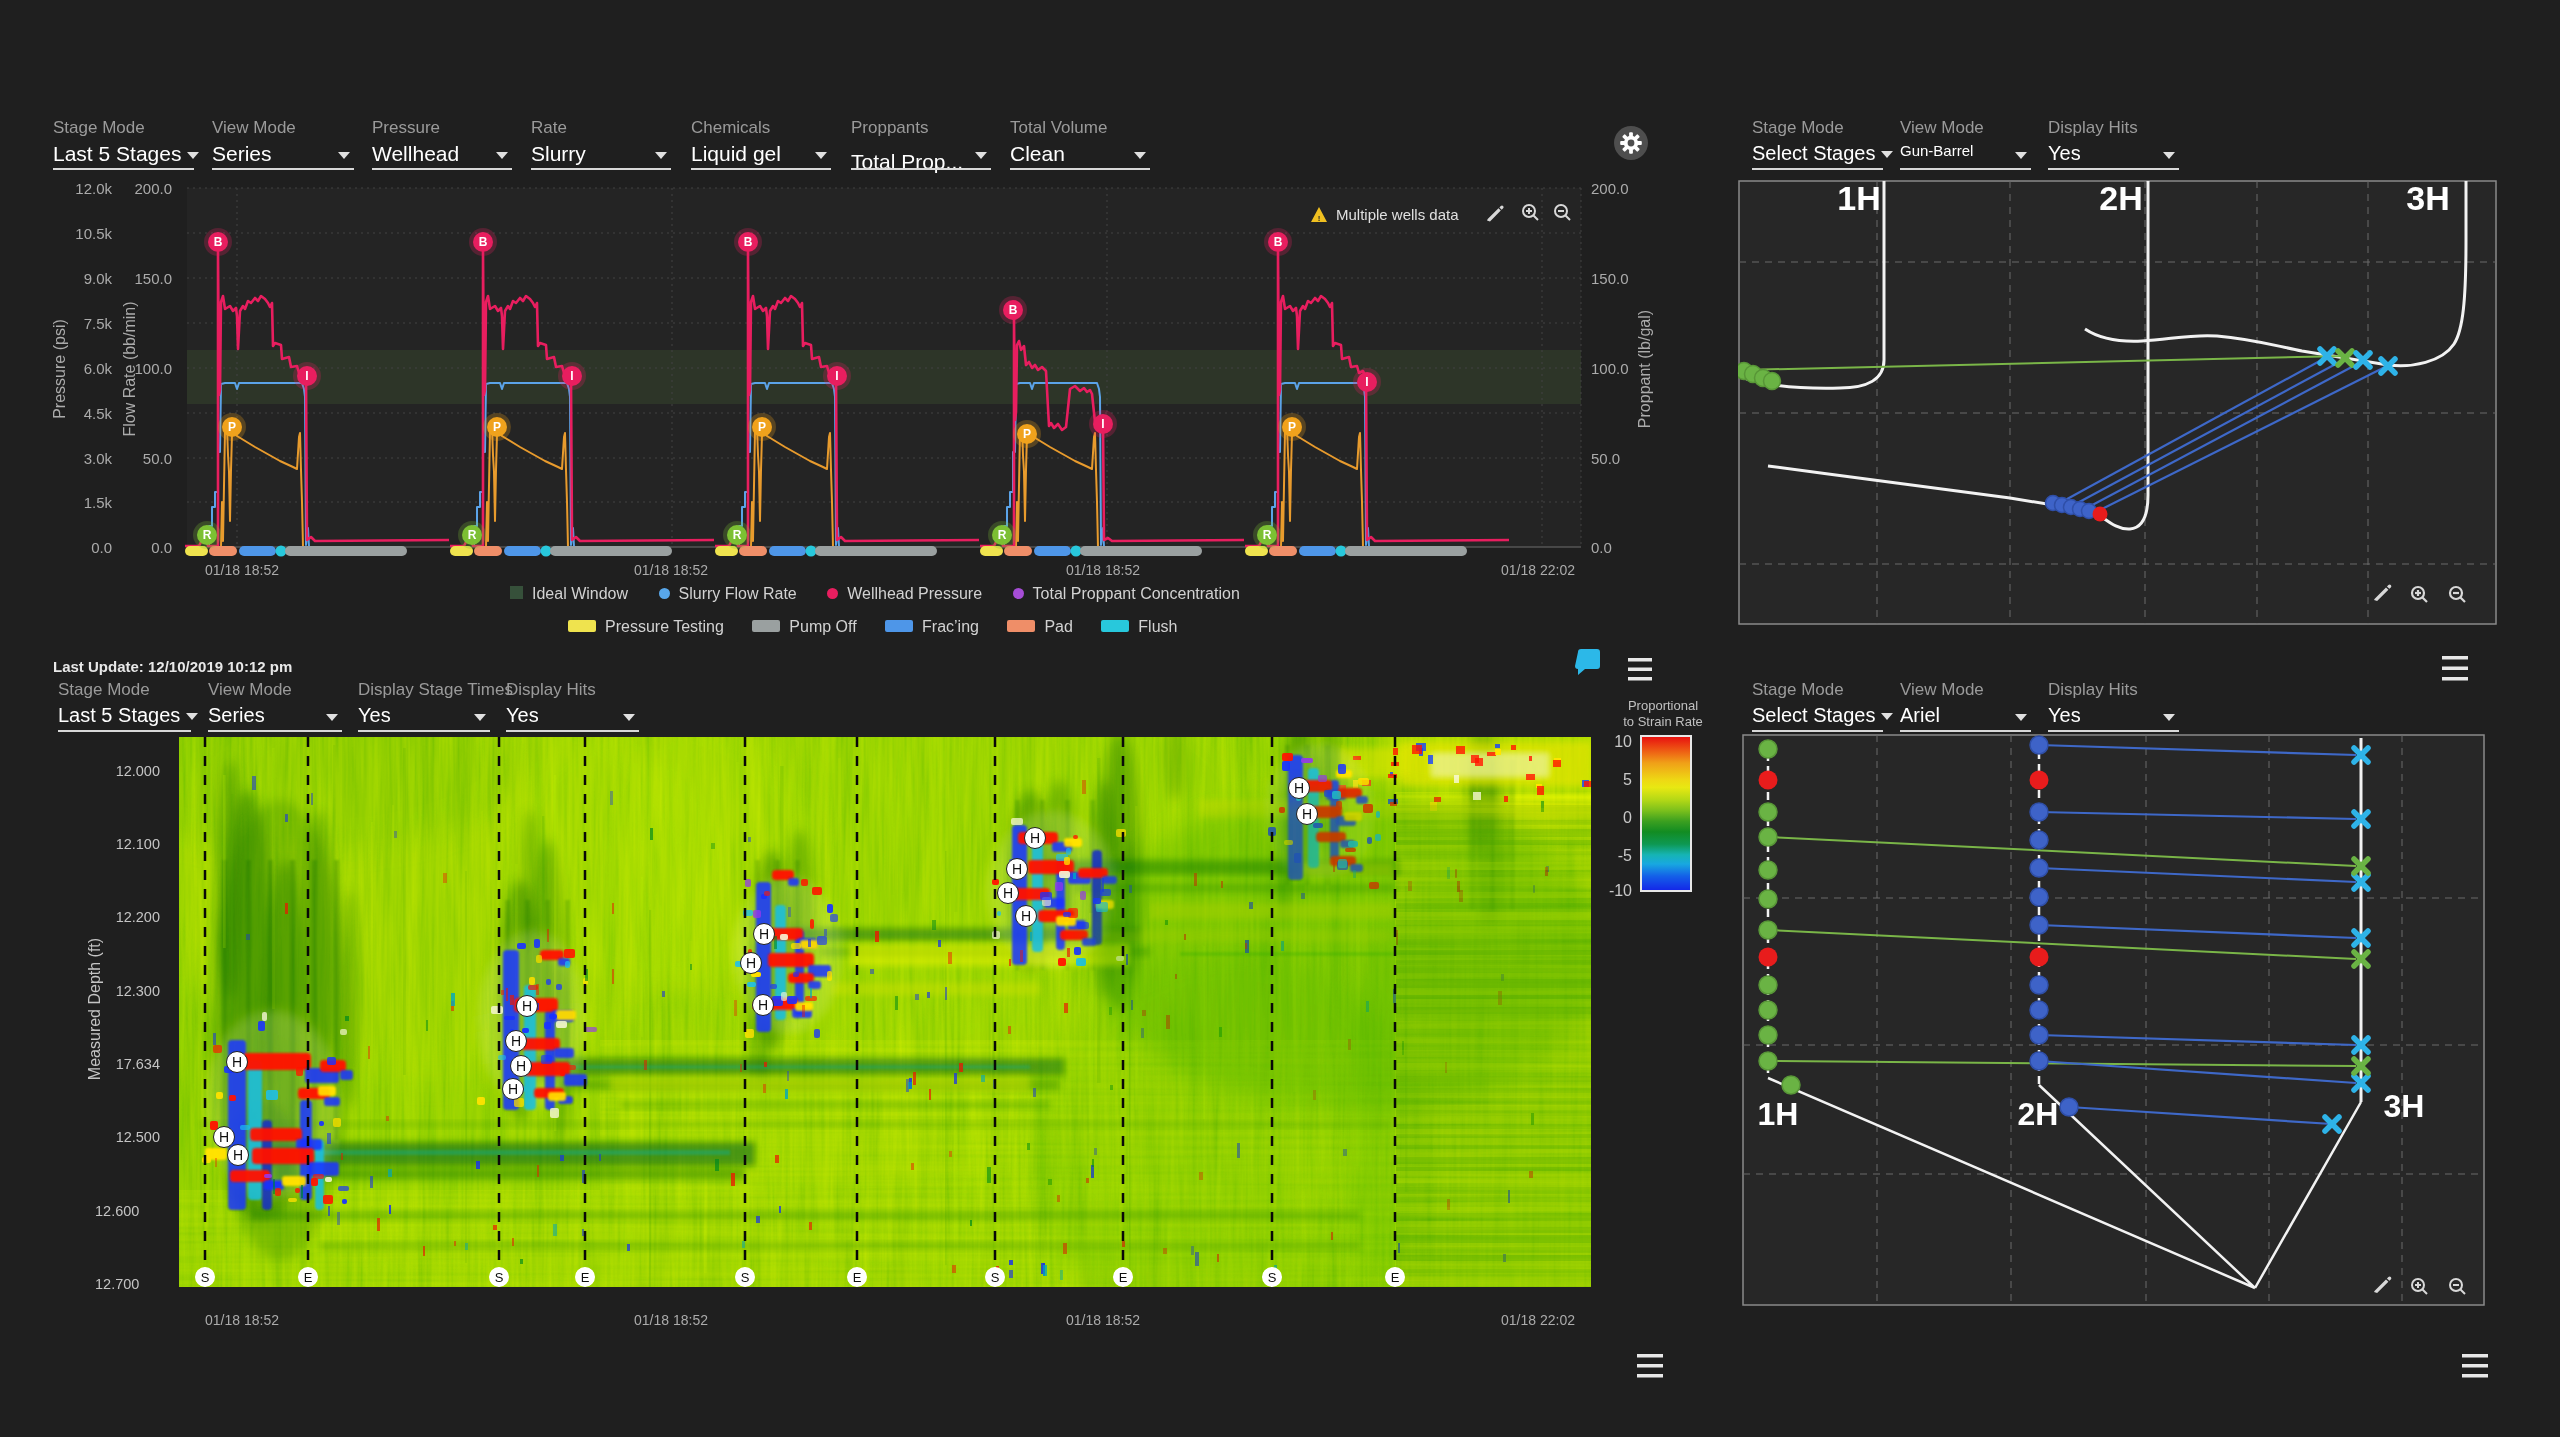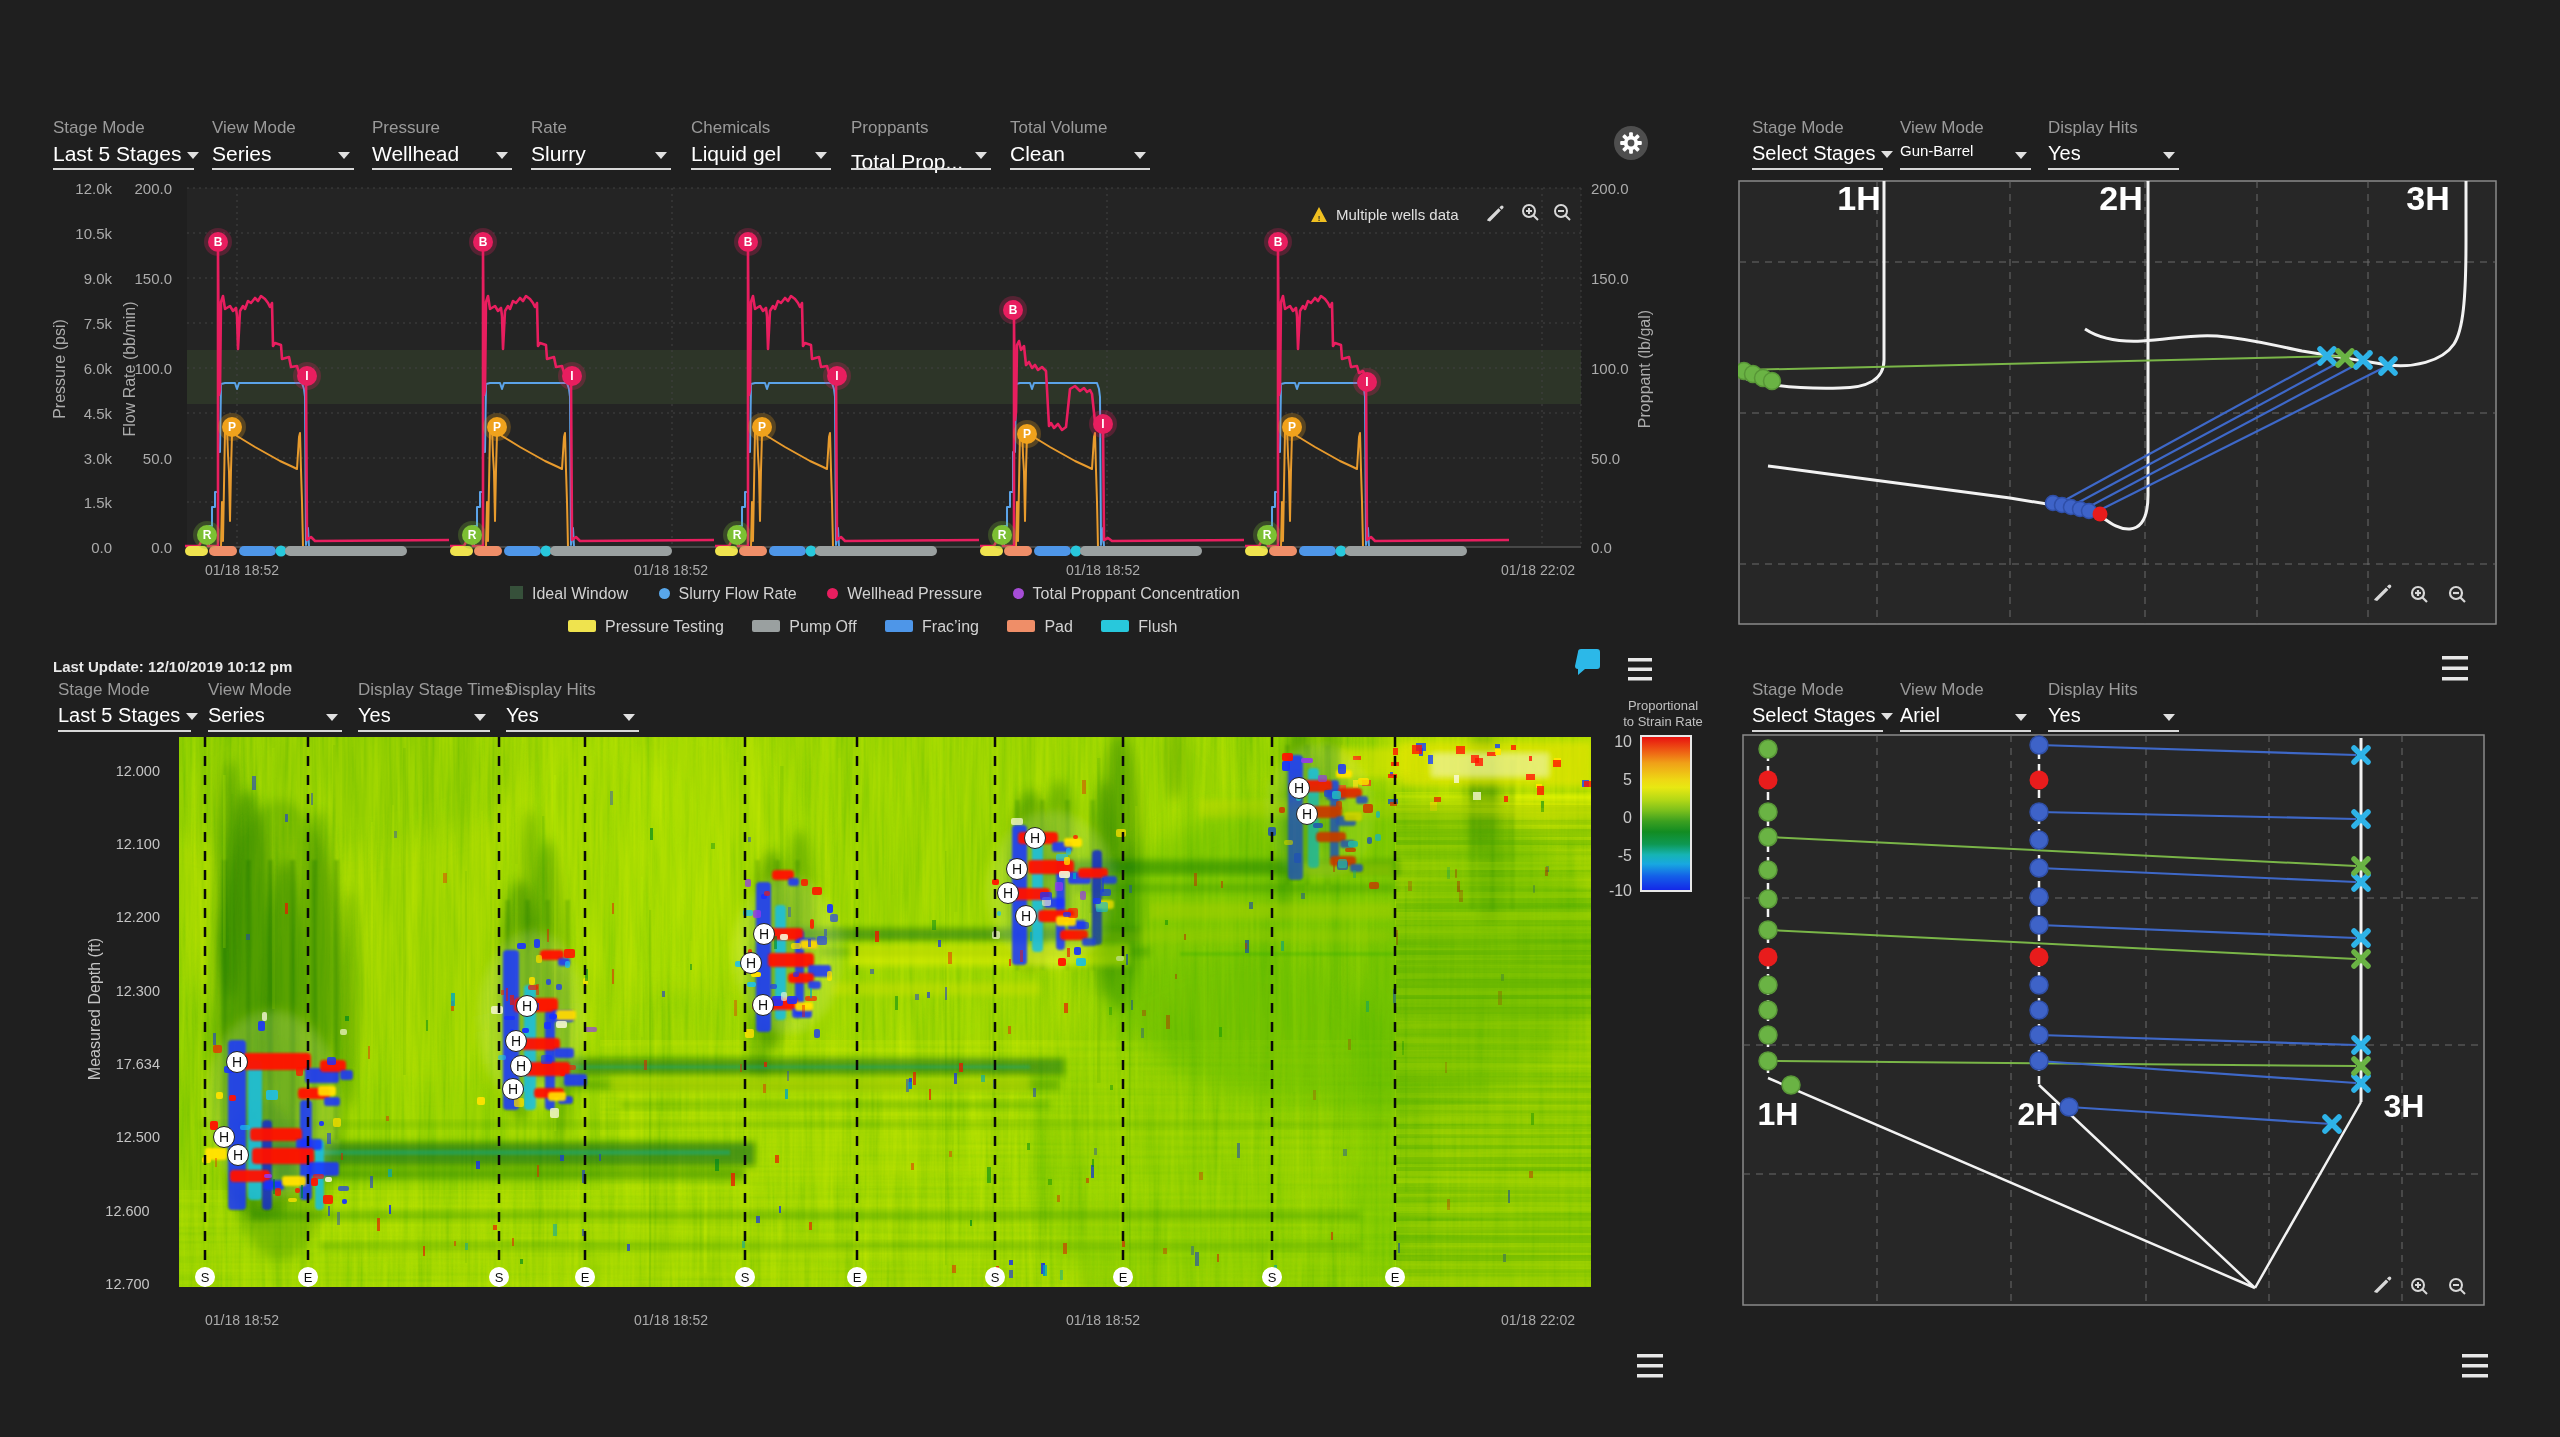--- a/index.html
+++ b/index.html
@@ -371,22 +371,22 @@
 <div class="tick" style="left:1560px;top:771px;width:72px;text-align:right;color:#c8c8c8;font-size:16px">5</div>
 <div class="tick" style="left:1560px;top:809px;width:72px;text-align:right;color:#c8c8c8;font-size:16px">0</div>
 <div class="tick" style="left:1560px;top:847px;width:72px;text-align:right;color:#c8c8c8;font-size:16px">-5</div>
 <div class="tick" style="left:1560px;top:882px;width:72px;text-align:right;color:#c8c8c8;font-size:16px">-10</div>
 <div class="tick" style="left:95px;top:763px;width:65px;text-align:right;color:#c4c4c4;font-size:14.5px">12.000</div>
 <div class="tick" style="left:95px;top:836px;width:65px;text-align:right;color:#c4c4c4;font-size:14.5px">12.100</div>
 <div class="tick" style="left:95px;top:909px;width:65px;text-align:right;color:#c4c4c4;font-size:14.5px">12.200</div>
 <div class="tick" style="left:95px;top:983px;width:65px;text-align:right;color:#c4c4c4;font-size:14.5px">12.300</div>
 <div class="tick" style="left:95px;top:1056px;width:65px;text-align:right;color:#c4c4c4;font-size:14.5px">17.634</div>
 <div class="tick" style="left:95px;top:1129px;width:65px;text-align:right;color:#c4c4c4;font-size:14.5px">12.500</div>
-<div class="tick" style="left:95px;top:1203px;width:65px;text-align:center;color:#c4c4c4;font-size:14.5px">12.600</div>
-<div class="tick" style="left:95px;top:1276px;width:65px;text-align:center;color:#c4c4c4;font-size:14.5px">12.700</div>
+<div class="tick" style="left:95px;top:1203px;width:65px;text-align:left;color:#c4c4c4;font-size:14.5px">12.600</div>
+<div class="tick" style="left:95px;top:1276px;width:65px;text-align:left;color:#c4c4c4;font-size:14.5px">12.700</div>
 <div class="tick rot" style="left:-15px;top:1000px;width:220px;text-align:center;font-size:16px;color:#c4c4c4">Measured Depth (ft)</div>
 <div class="tick" style="left:187px;top:1312px;width:110px;text-align:center;font-size:14px">01/18 18:52</div>
 <div class="tick" style="left:616px;top:1312px;width:110px;text-align:center;font-size:14px">01/18 18:52</div>
 <div class="tick" style="left:1048px;top:1312px;width:110px;text-align:center;font-size:14px">01/18 18:52</div>
 <div class="tick" style="left:1483px;top:1312px;width:110px;text-align:center;font-size:14px">01/18 22:02</div>
 <svg class="abs" style="left:179px;top:737px;filter:saturate(1.22) contrast(1.03)" width="1412" height="550" viewBox="179 737 1412 550">
     <defs>
       <filter id="nv" x="0" y="0" width="100%" height="100%">
         <feTurbulence type="fractalNoise" baseFrequency="0.055 0.004" numOctaves="2" seed="11"></feTurbulence>
         <feColorMatrix type="saturate" values="0"></feColorMatrix>

